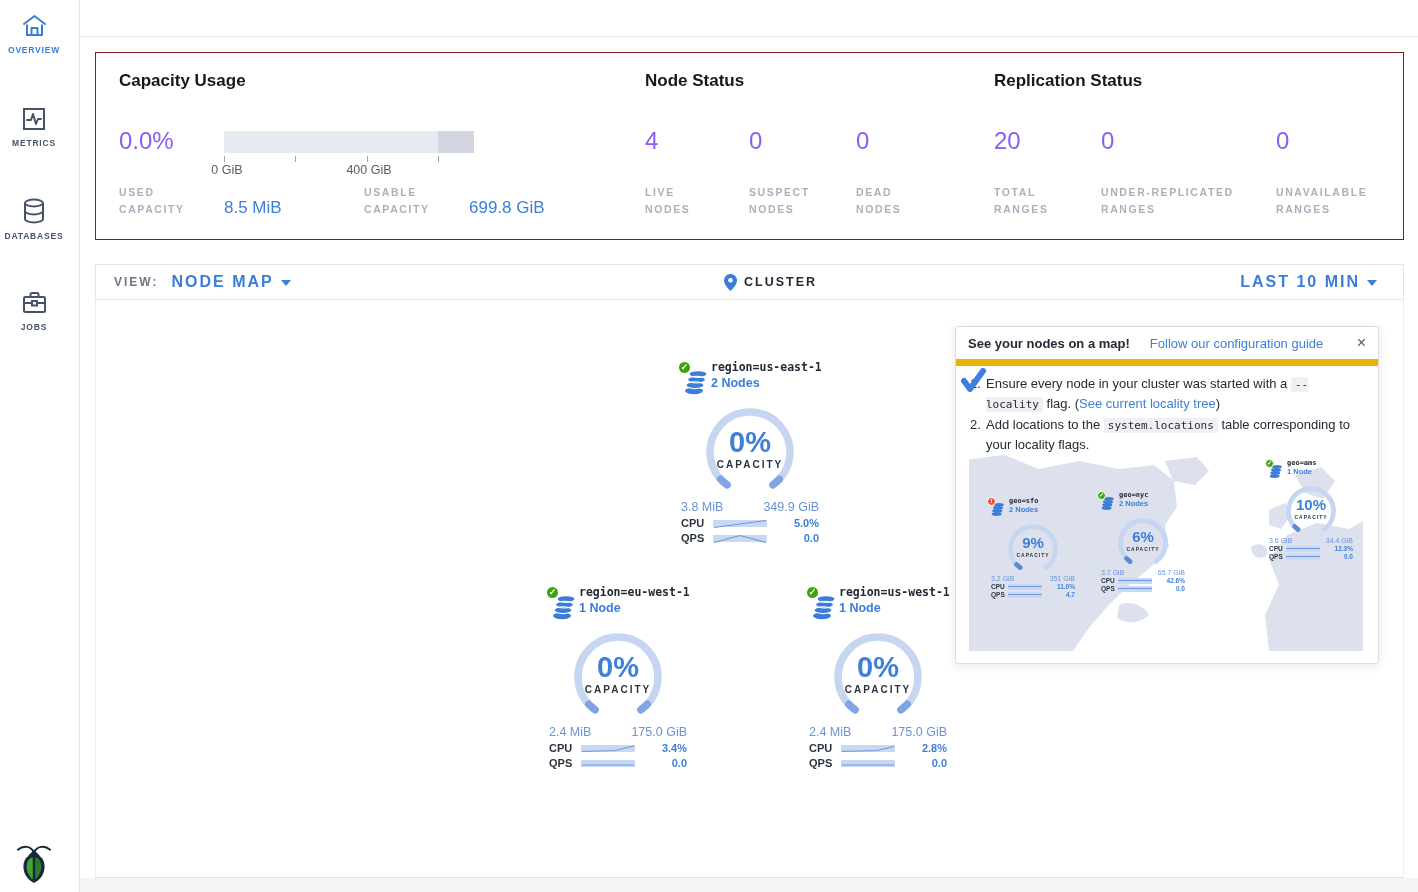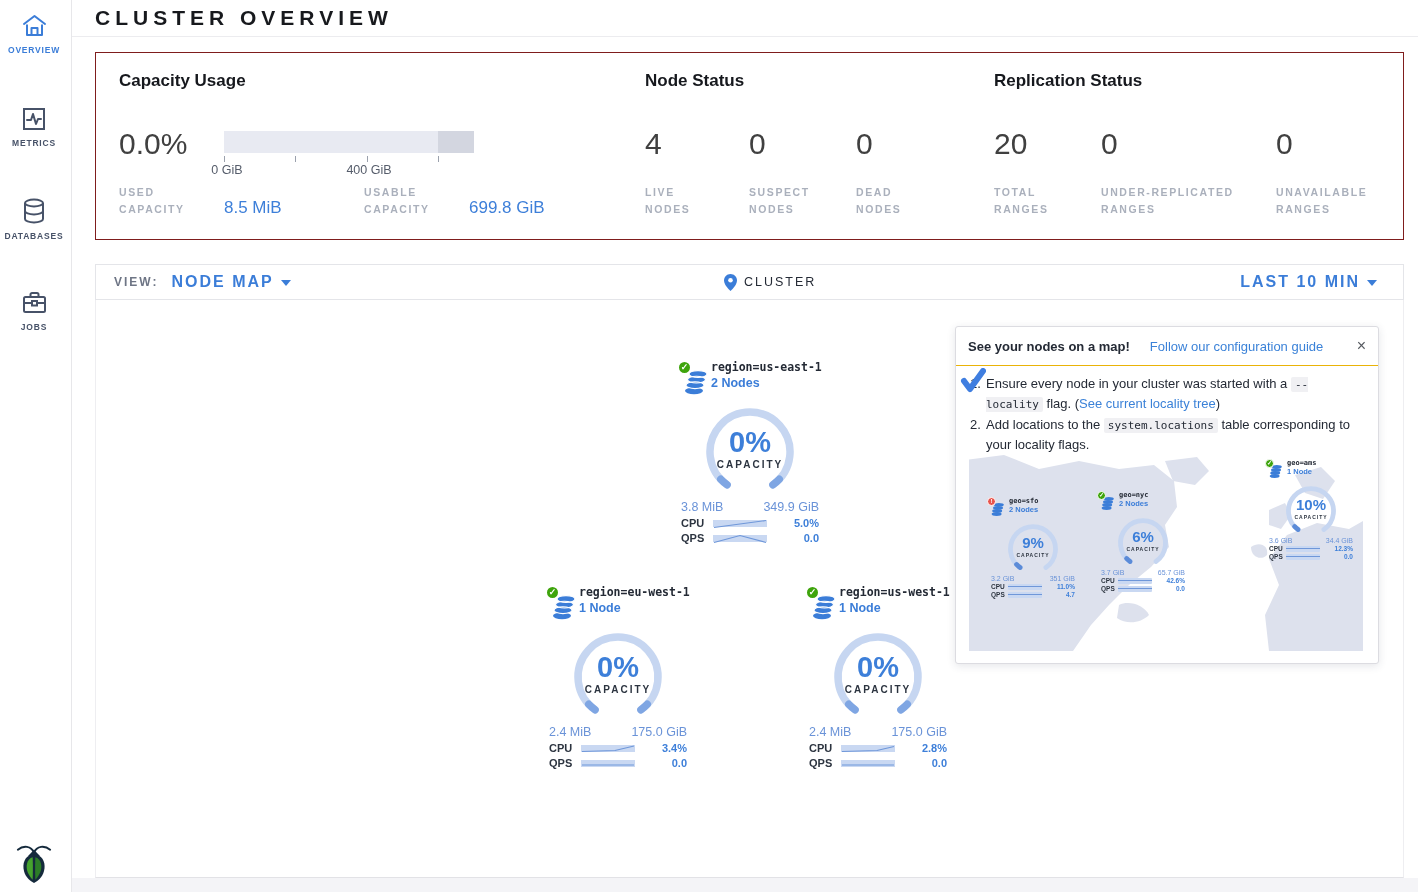--- a/index.html
+++ b/index.html
@@ -1,49 +1,49 @@
 <!DOCTYPE html>
 <html><head>
 <meta charset="utf-8">
 <style>
   * { margin:0; padding:0; box-sizing:border-box; }
   html,body { width:1418px; height:892px; }
   body { font-family:"Liberation Sans", sans-serif; background:#fff; color:#242a35; overflow:hidden; }
   .app { position:relative; width:1418px; height:892px; background:#fff; }
 
   
-  .sidebar { position:absolute; left:0; top:0; width:72px; height:892px; background:#fff; border-right:1px solid #e7e7ea; z-index:5; }
+  .sidebar { position:absolute; left:0; top:0; width:80px; height:892px; background:#fff; border-right:1px solid #e7e7ea; z-index:5; }
   .nav-item { width:68px; padding:13px 0 10px; display:flex; flex-direction:column; align-items:center; gap:6px; cursor:pointer; }
   .nav-item .nv-label { font-size:8.5px; font-weight:700; letter-spacing:.8px; color:#475268; }
   .nav-item.active .nv-label { color:#3b7dd8; }
   .nav-item svg { display:block; }
   .logo-wrap { position:absolute; left:0; bottom:8px; width:68px; display:flex; justify-content:center; }
 
   
   .topbar { position:absolute; left:68px; top:0; width:1350px; height:37px; background:#fff; border-bottom:1px solid #ececef; }
   .page-title { position:absolute; left:27px; top:6px; font-size:21px; font-weight:600; letter-spacing:5px; color:#17191d; }
 
   
   .panel { background:#fff; border:1px solid #7f1d1d; }
   .summary { position:absolute; left:95px; top:52px; width:1309px; height:188px; }
   .section-title { font-size:17px; font-weight:600; color:#16181d; }
   .metric-label { font-size:10.5px; font-weight:700; letter-spacing:1.6px; color:#aab0bc; line-height:1.65; }
-  .big-num { font-size:30px; color:#404040; line-height:1; }
+  .big-num { font-size:24px; color:#8b5cf6; line-height:1; }
   .mid-blue { font-size:17px; color:#3d7fd9; }
 
   .cap-bar { position:absolute; left:128px; top:78px; width:250px; height:22px; background:#e8eaf2; }
   .cap-bar .reserved { position:absolute; right:0; top:0; width:14.3%; height:22px; background:#d3d6e0; }
   .tick { position:absolute; top:103px; width:1px; height:6px; background:#9ba1ad; }
   .tick-label { position:absolute; top:110px; font-size:12.5px; color:#565d6b; transform:translateX(-50%); }
 
   
   .viewbar { position:absolute; left:95px; top:264px; width:1309px; height:36px; background:#fff; border:1px solid #e4e5e9; display:flex; align-items:center; }
   .vb-label { font-size:12px; font-weight:700; letter-spacing:2px; color:#6e7585; }
   .vb-blue { font-size:16px; font-weight:700; letter-spacing:2px; color:#3b7dd8; cursor:pointer; }
-  .vb-dark { font-size:12.5px; font-weight:400; letter-spacing:2px; color:#242a35; }
+  .vb-dark { font-size:12.5px; font-weight:700; letter-spacing:2px; color:#242a35; }
   .caret { display:inline-block; margin-left:7px; width:0; height:0; border-left:5px solid transparent; border-right:5px solid transparent; border-top:6px solid #3b7dd8; vertical-align:middle; }
 
   
   .map-panel { position:absolute; left:95px; top:300px; width:1309px; height:578px; background:#fff; border-left:1px solid #eeeef1; border-right:1px solid #eeeef1; border-bottom:1px solid #e2e2e6; }
   .bottom-strip { position:absolute; left:68px; top:878px; width:1350px; height:14px; background:#f4f4f7; }
 
   
   .node-card { position:absolute; width:150px; cursor:pointer; }
   .nc-head { position:relative; height:40px; padding-left:36px; }
   .nc-badge { position:absolute; left:2px; top:0; width:15px; height:15px; border-radius:50%; background:#3ea40c; border:2px solid #fff; color:#fff; font-size:9px; font-weight:700; line-height:11px; text-align:center; z-index:2; }
@@ -55,21 +55,21 @@
   .nc-pct { position:absolute; left:0; top:24px; width:110px; text-align:center; font-size:29px; font-weight:700; color:#3d7fd9; }
   .nc-cap { position:absolute; left:0; top:57px; width:110px; text-align:center; font-size:10px; font-weight:700; letter-spacing:2px; color:#2c3440; }
   .nc-vals { display:flex; justify-content:space-between; width:138px; margin:2px auto 0; font-size:12.5px; color:#6a93d8; }
   .nc-row { display:flex; align-items:center; width:138px; margin:3px auto 0; }
   .nc-row .rl { width:32px; font-size:11px; font-weight:700; color:#2c3440; }
   .nc-row .spark { width:54px; height:11px; }
   .nc-row .rv { margin-left:auto; font-size:11px; font-weight:700; color:#3d7fd9; }
 
   
   .popup { position:absolute; left:955px; top:326px; width:424px; height:338px; background:#fff; border:1px solid #dcdce1; border-radius:3px; box-shadow:0 2px 8px rgba(40,50,70,.12); z-index:10; }
-  .pp-head { display:flex; align-items:center; height:39px; padding:0 12px; border-bottom:1px solid #eab308; }
+  .pp-head { display:flex; align-items:center; height:39px; padding:0 12px; border-bottom:7px solid #eab308; }
   .pp-title { font-size:13px; font-weight:700; color:#242a35; }
   .pp-link { font-size:13px; color:#3b82d8; margin-left:20px; cursor:pointer; }
   .pp-close { margin-left:auto; font-size:16px; color:#55595f; cursor:pointer; line-height:1; }
   .pp-body { position:relative; padding:8px 14px 0 14px; font-size:13px; color:#242a35; line-height:1.5; }
   .pp-step { display:flex; margin-bottom:2px; }
   .pp-num { width:16px; flex:0 0 16px; }
   .code { font-family:"DejaVu Sans Mono", monospace; font-size:11px; background:#f0f0f3; border-radius:2px; padding:1px 4px; color:#242a35; }
   .pp-check { position:absolute; left:4px; top:2px; z-index:3; }
   .inline-link { color:#3b82d8; cursor:pointer; }
 
@@ -145,21 +145,20 @@
         <path d="M20 11 C23 4 31 3 37 8" fill="none" stroke="#152a3c" stroke-width="2" stroke-linecap="round"></path>
         <path d="M20 8 L26.5 15 H13.5 Z" fill="#152a3c"></path>
         <path d="M20 13 C12 13 8 20 9 28 C10 35 14 40 20 43 C26 40 30 35 31 28 C32 20 28 13 20 13 Z" fill="#152a3c"></path>
         <path d="M18.6 16 C12.5 17.5 10.8 26 13.5 32 C15.5 36.3 17.5 38.5 18.6 39.5 C18.9 32 18.9 23 18.6 16 Z" fill="#46a32e"></path>
         <path d="M21.4 16 C27.5 17.5 29.2 26 26.5 32 C24.5 36.3 22.5 38.5 21.4 39.5 C21.1 32 21.1 23 21.4 16 Z" fill="#2c7d27"></path>
       </svg>
     </div>
   </aside>
 
   <div class="topbar"></div>
-  <h1 class="page-title" style="left:95px;">CLUSTER OVERVIEW</h1>
 
   <section class="summary panel">
 
     <div style="position:absolute; left:23px; top:18px;" class="section-title">Capacity Usage</div>
     <div style="position:absolute; left:23px; top:76px;" class="big-num">0.0%</div>
     <div class="cap-bar">
         <div class="reserved"></div>
       </div>
     <div class="tick" style="left:128px"></div>
     <div class="tick" style="left:199px"></div>

